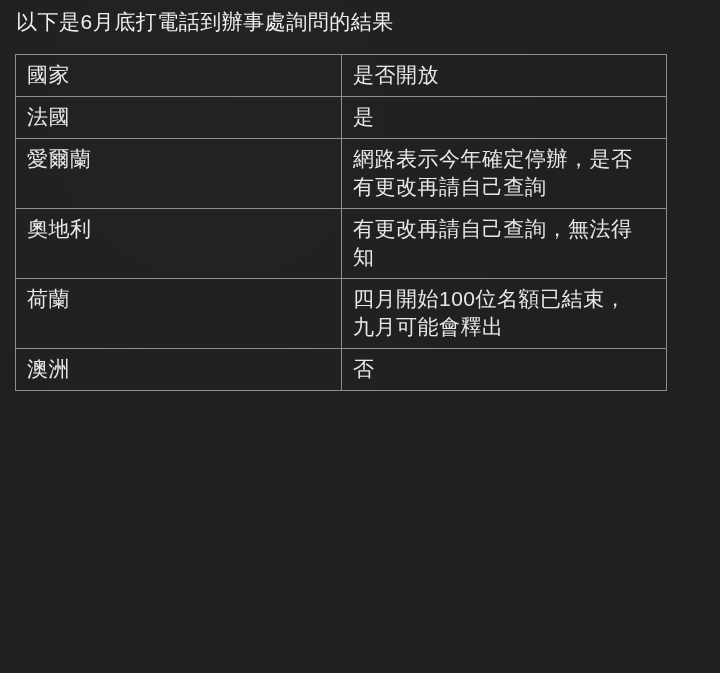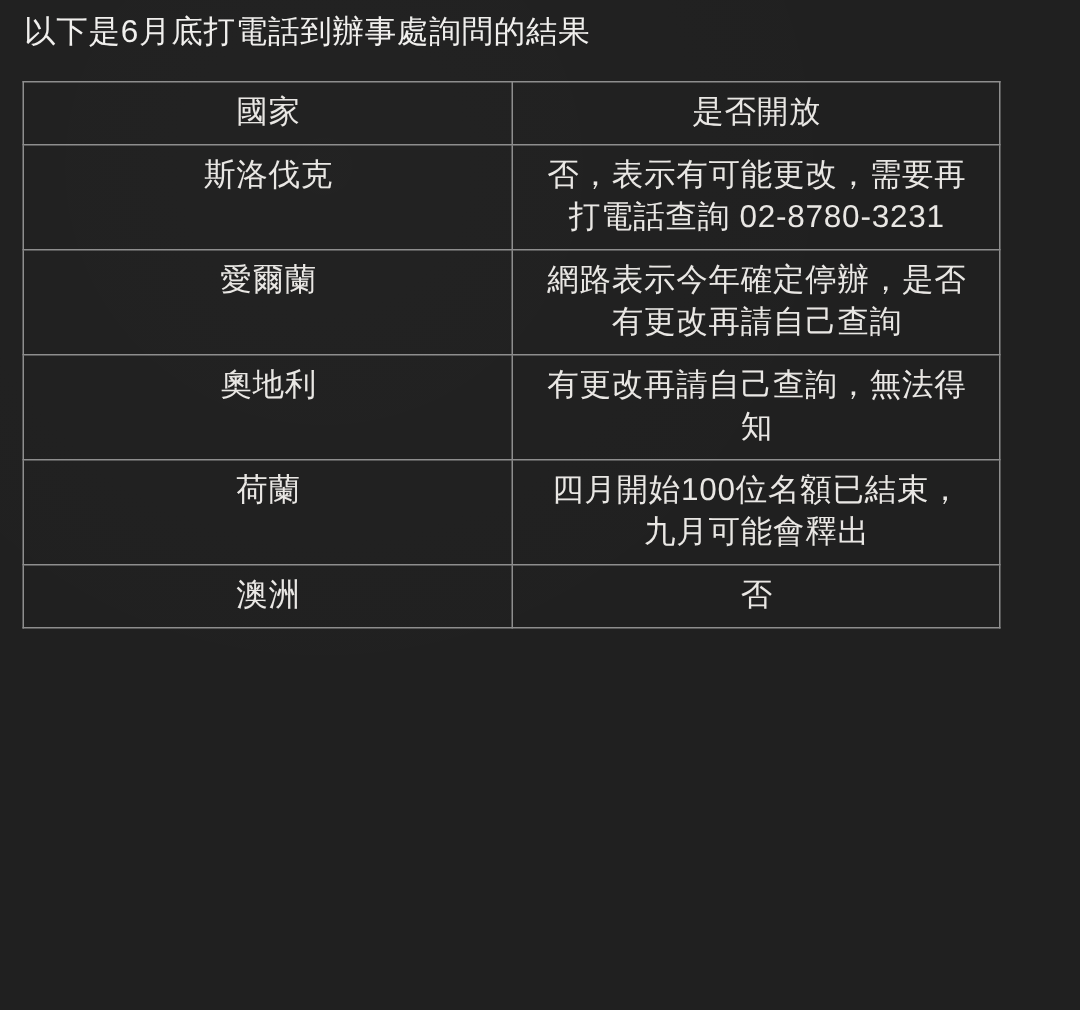--- a/index.html
+++ b/index.html
@@ -32,21 +32,21 @@
   }
   table.results {
     margin: 19px 0 0 15px;
     width: 651px;
     border-collapse: collapse;
     table-layout: fixed;
   }
   table.results td, table.results th {
     border: 1px solid #8e8e8e;
     vertical-align: top;
-    text-align: center;
+    text-align: left;
     font-weight: 400;
     font-size: 21px;
     line-height: 28px;
     padding: 6px 10px 7px 11px;
     color: #e9e7e4;
     letter-spacing: 0.5px;
     white-space: pre-line;
     overflow: hidden;
   }
   col.c1 { width: 326px; }
@@ -63,23 +63,22 @@
     <colgroup>
       <col class="c1">
       <col class="c2">
     </colgroup>
     <tbody>
       <tr>
         <th>國家</th>
         <th>是否開放</th>
       </tr>
       <tr>
-        <td>斯洛伐克</td>
-        <td>否，表示有可能更改，需要再
-打電話查詢 02-8780-3231</td>
+        <td>法國</td>
+        <td>是</td>
       </tr>
       <tr>
         <td>愛爾蘭</td>
         <td>網路表示今年確定停辦，是否
 有更改再請自己查詢</td>
       </tr>
       <tr>
         <td>奧地利</td>
         <td>有更改再請自己查詢，無法得
 知</td>

